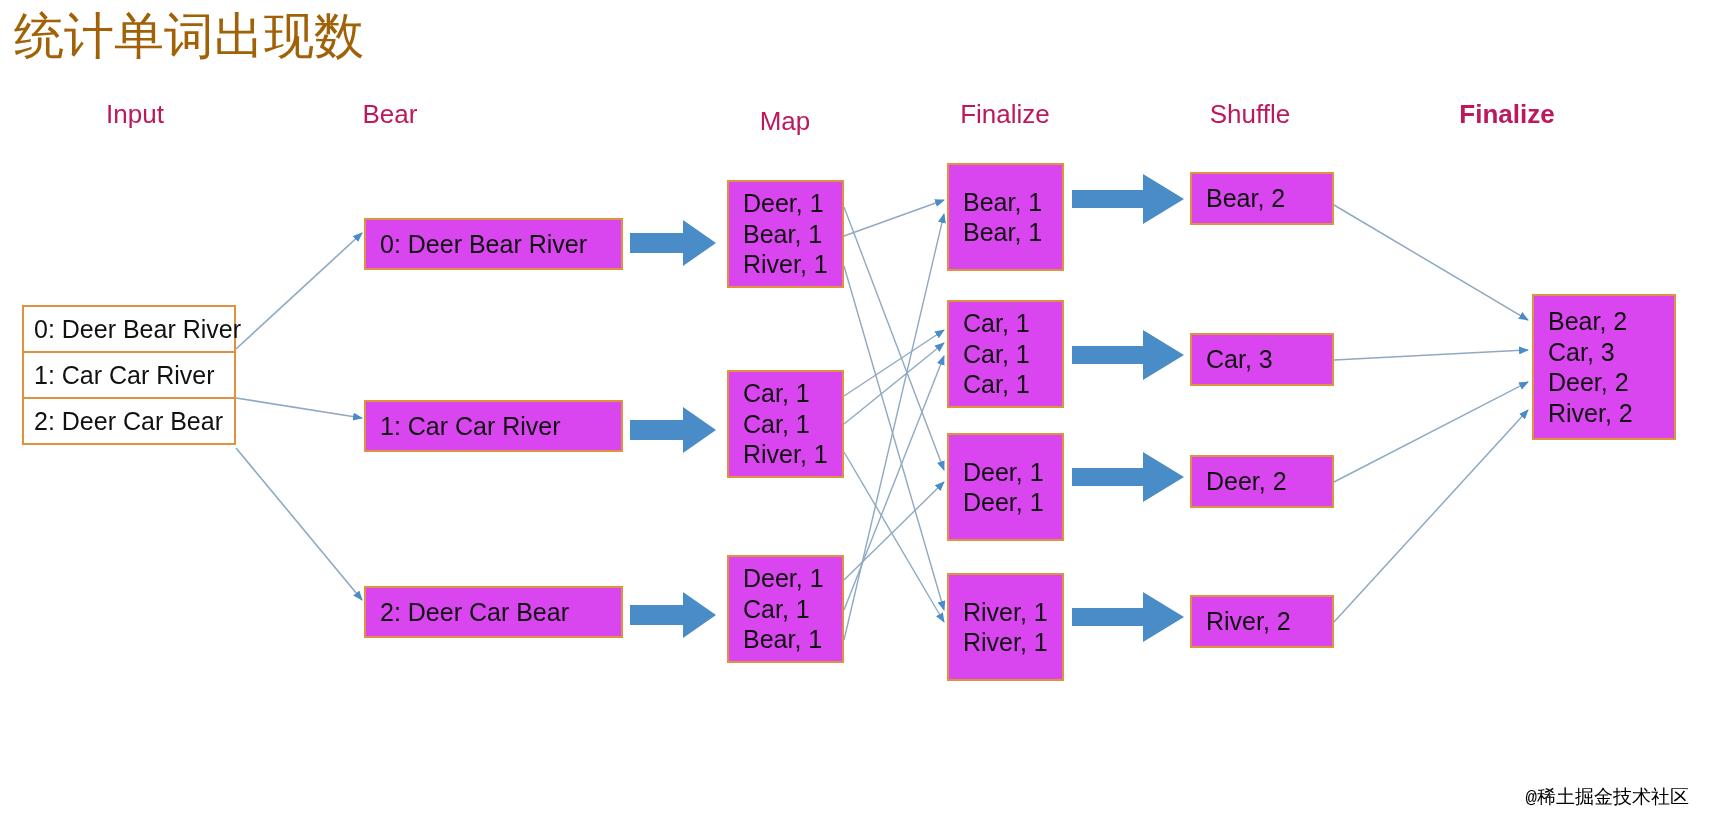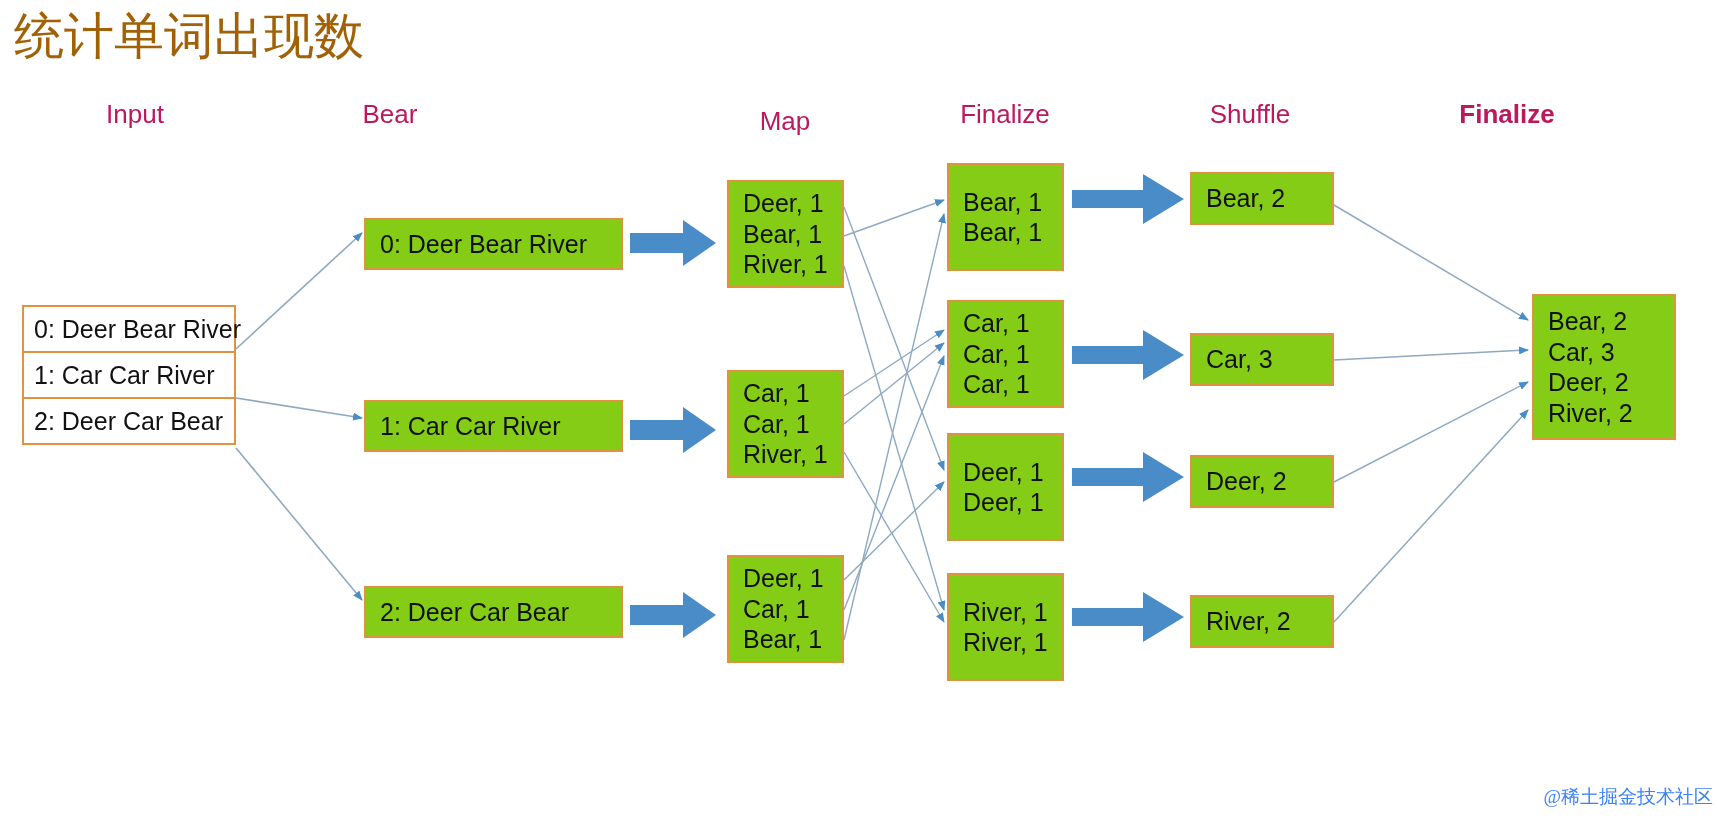--- a/index.html
+++ b/index.html
@@ -39,21 +39,21 @@
     position: absolute;
     font-size: 26px;
     color: #be185d;
     white-space: nowrap;
     text-align: center;
   }
   .box {
     position: absolute;
     box-sizing: border-box;
     border: 2px solid #E0923F;
-    background: #84cc16;
+    background: #d946ef;
     font-size: 25px;
     color: #111111;
     display: flex;
     flex-direction: column;
     justify-content: center;
   }
   .box .line {
     padding: 0 14px;
     white-space: nowrap;
     line-height: 1.22;
@@ -72,25 +72,25 @@
     color: #111111;
     display: flex;
     align-items: center;
     padding: 0 10px;
     white-space: nowrap;
     margin-top: -2px;
   }
   .stacked .row:first-child { margin-top: 0; }
   .watermark {
     position: absolute;
-    right: 4px;
+    right: 28px;
     bottom: 8px;
     font-size: 19px;
-    color: #3b82f6;
-    font-family: Liberation Serif, serif;
+    color: #000000;
+    font-family: Liberation Mono, monospace;
     white-space: nowrap;
   }
 </style>
 </head>
 <body>
 
 <div id="canvas">
 
   <div class="title">统计单词出现数</div>
 

